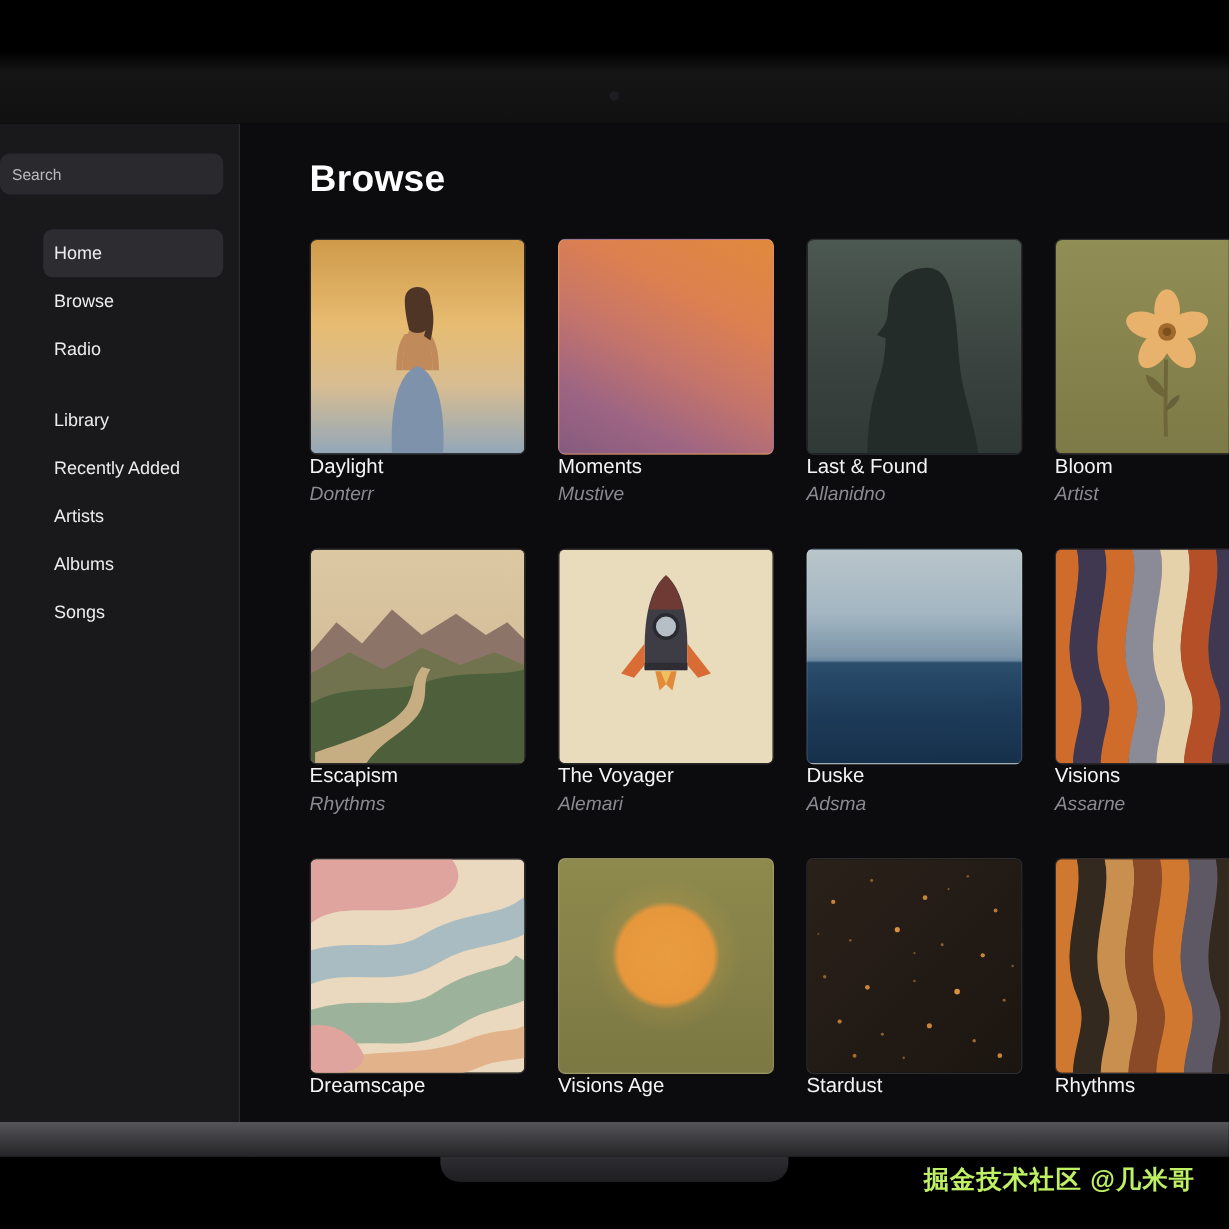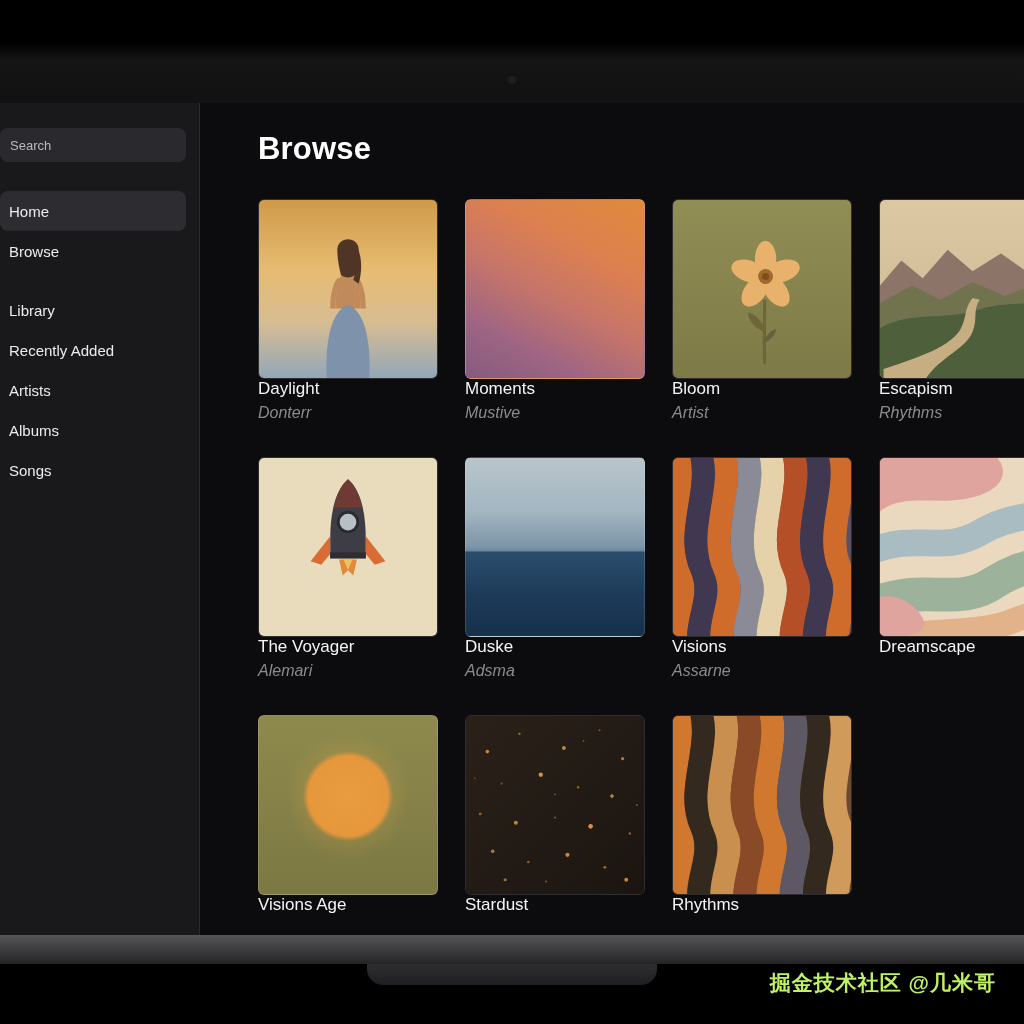--- a/index.html
+++ b/index.html
@@ -27,21 +27,21 @@
   
   .sidebar { position:absolute; top:0; left:0; bottom:0; width:200px;
              background:#19191c; border-right:1px solid #2b2b2e; }
   .search { position:absolute; top:25px; left:0; width:186px; height:34px;
             background:#2a2a2e; border:none; border-radius:8px; color:#ddd;
             font-size:13px; padding:10px 10px; outline:none;
             font-family:"Liberation Sans", sans-serif; }
   .search::placeholder { color:#b9b9bf; }
   .nav { position:absolute; top:88px; left:0; width:186px; }
   .nav-item { height:40px; display:flex; align-items:center; padding-left:9px;
-              color:#ececee; font-size:15px; cursor:default; }
+              color:#ececee; font-size:15px; cursor:default;margin-left:36px; }
   .nav-item.selected { background:#2d2d31; border-radius:8px; }
   .nav-item.section-gap { margin-top:19px; }
 
   
   .main { position:absolute; top:0; left:200px; width:824px; bottom:0; }
   .browse-title { position:absolute; top:28px; left:58px; color:#fff;
                   font-size:31px; font-weight:700; letter-spacing:.2px; }
   .grid { position:absolute; top:96px; left:58px; display:grid;
           grid-template-columns:repeat(4,180px); column-gap:27px;
           grid-auto-rows:258px; }
@@ -69,20 +69,21 @@
 <div class="bezel-top"></div>
 <div class="camera"></div>
 
 <div class="screen">
 
   <div class="sidebar">
     <input class="search" type="text" placeholder="Search" style="">
     <div class="nav">
       <div class="nav-item selected">Home</div>
       <div class="nav-item">Browse</div>
+      <div class="nav-item">Radio</div>
       <div class="nav-item section-gap">Library</div>
       <div class="nav-item">Recently Added</div>
       <div class="nav-item">Artists</div>
       <div class="nav-item">Albums</div>
       <div class="nav-item">Songs</div>
     </div>
   </div>
 
   <div class="main">
     <h1 class="browse-title">Browse</h1>
@@ -116,20 +117,41 @@
       </div>
 
       <div class="card">
         <div class="art art-moments"></div>
         <div class="meta">
           <div class="title">Moments</div>
           <div class="artist">Mustive</div>
         </div>
       </div>
 
+      <div class="card">
+        <div class="art">
+          <svg viewBox="0 0 100 100" preserveAspectRatio="none">
+            <defs>
+                <linearGradient id="lf-g" x1="0" y1="0" x2="0" y2="1">
+              <stop offset="0" stop-color="#4c5852"></stop>
+                  <stop offset=".6" stop-color="#39423e"></stop>
+              <stop offset="1" stop-color="#2f3935"></stop>
+            </linearGradient>
+              </defs>
+            <rect width="100" height="100" fill="url(#lf-g)"></rect>
+            <path d="M56,13 C46,13 39,20 38,29 C37.3,34 38,37 35.5,40.5 L32.5,44.5 L36.5,46
+                     C36.5,52 35.5,60 32.5,68 C29.5,77 28,89 28,100 L80,100
+                     C78,87 74.5,77 72.5,67 C70.5,57 70.5,47 69.5,39 C68,23 65,13 56,13 Z" fill="#242c29"></path>
+          </svg>
+        </div>
+        <div class="meta">
+          <div class="title">Last &amp; Found</div>
+          <div class="artist">Allanidno</div>
+        </div>
+      </div>
 
       <div class="card">
         <div class="art">
           <svg viewBox="0 0 100 100" preserveAspectRatio="none">
             <defs>
                 <linearGradient id="bl-g" x1="0" y1="0" x2="0" y2="1">
               <stop offset="0" stop-color="#908d55"></stop>
                   <stop offset="1" stop-color="#7d7a47"></stop>
             </linearGradient>
               </defs>

